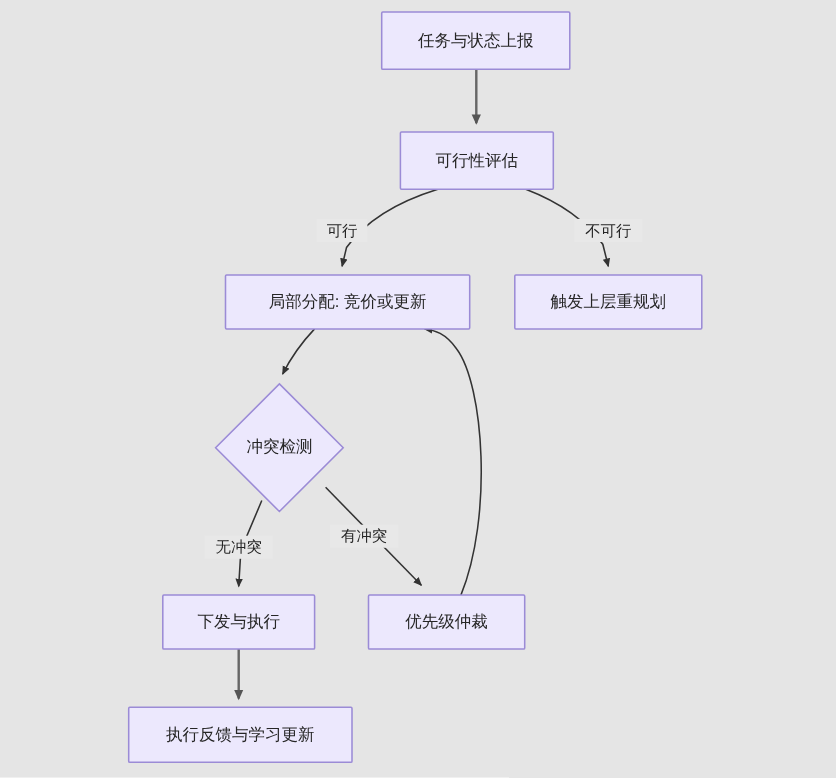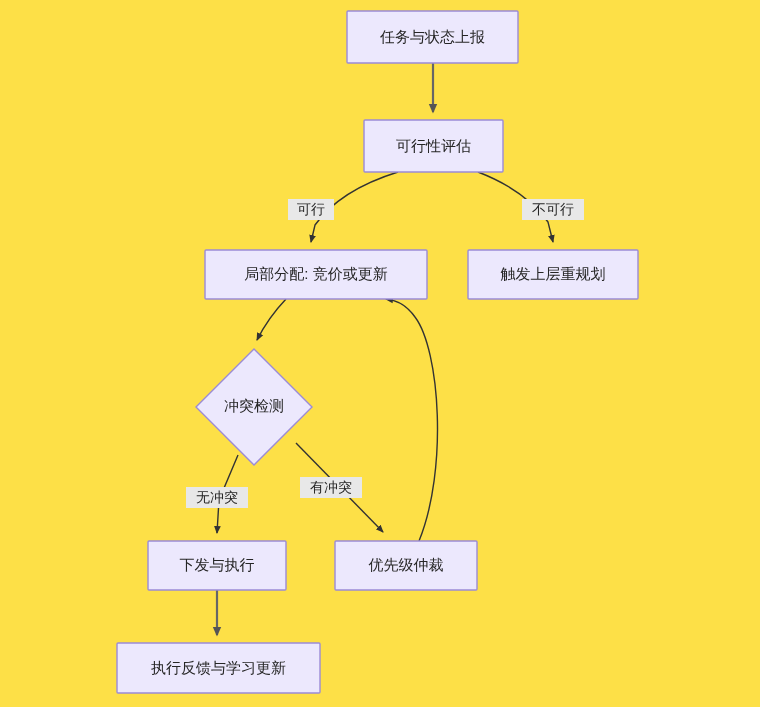--- a/index.html
+++ b/index.html
@@ -10,21 +10,21 @@
   body {
     width: 760px;
     height: 707px;
     font-family: "Liberation Sans", "DejaVu Sans", sans-serif;
     overflow: hidden;
   }
   #flowchart-root {
     position: relative;
     width: 760px;
     height: 707px;
-    background: #fde047;
+    background: #e5e5e5;
   }
   svg.flow-canvas {
     position: absolute;
     left: 0;
     top: 0;
     width: 760px;
     height: 707px;
   }
   .node-rect {
     fill: #ECE8FD;

